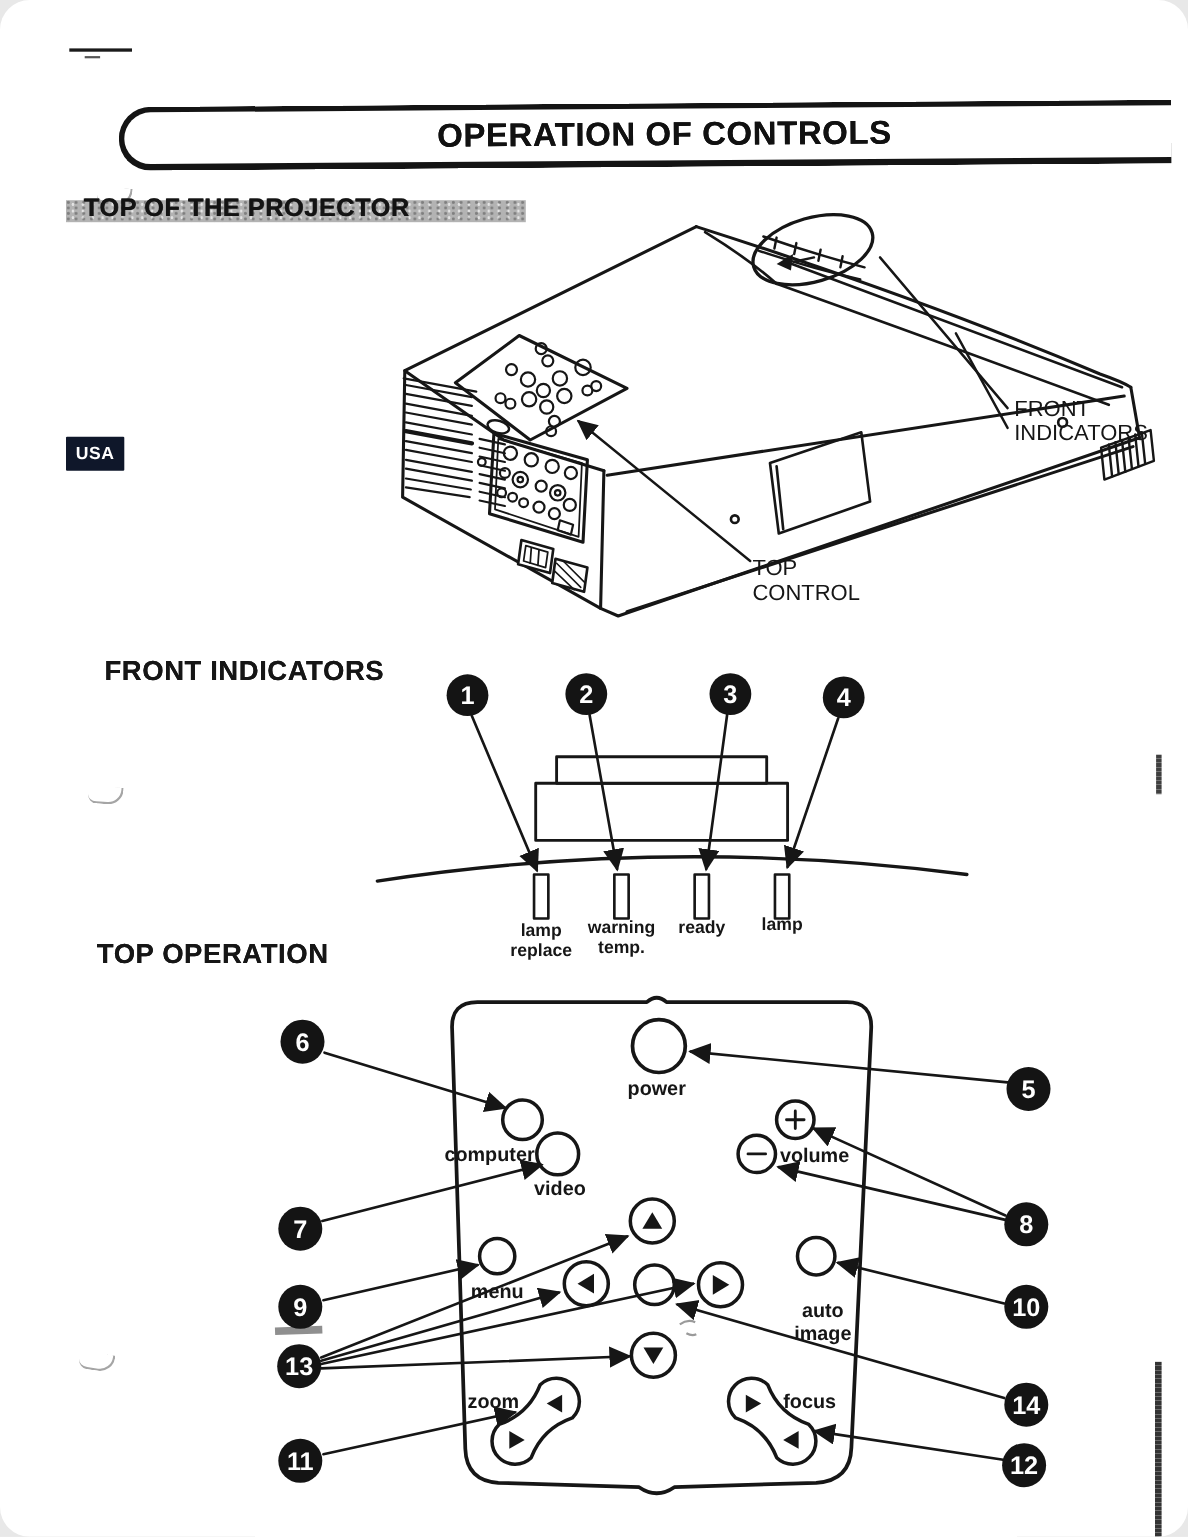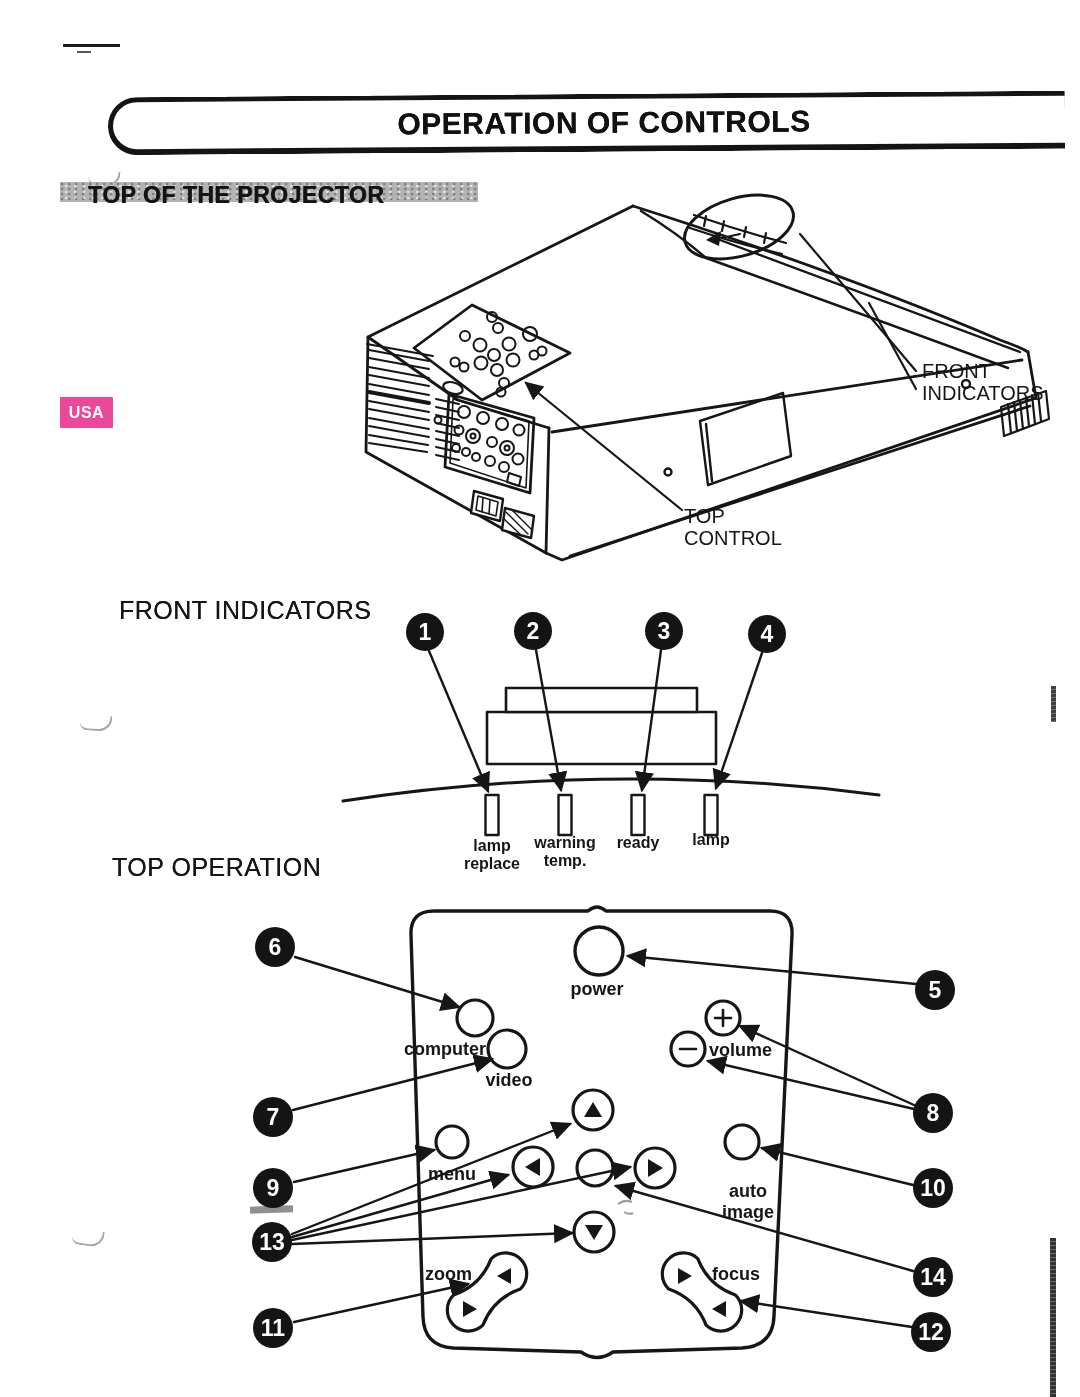--- a/index.html
+++ b/index.html
@@ -1,17 +1,17 @@
 <!DOCTYPE html>
 <html><head>
 <meta charset="utf-8">
 <style>
   html,body{margin:0;padding:0;background:#e8e8e8;}
   .page{position:relative;width:1080px;height:1397px;background:#ffffff;overflow:hidden;
-        font-family:"Liberation Sans",sans-serif;color:#161616;}
+        font-family:"Liberation Sans",sans-serif;color:#161616;border-radius:27px;}
   .svg-abs{position:absolute;overflow:visible;}
   .ln{stroke:#161616;fill:none;stroke-linecap:round;stroke-linejoin:round;}
   svg text{font-family:"Liberation Sans",sans-serif;fill:#161616;}
   .callout-num{fill:#ffffff;font-weight:bold;font-size:23px;text-anchor:middle;}
   .btn-lbl{font-weight:bold;font-size:18px;}
   .ind-lbl{font-weight:bold;font-size:16px;text-anchor:middle;}
   .ptr-lbl{font-size:20px;}
   
   .banner{position:absolute;left:108px;top:94px;width:957px;height:58px;
           border:5px solid #141414;border-right:none;border-bottom-width:6px;
@@ -19,28 +19,28 @@
           display:flex;align-items:center;justify-content:center;padding-left:30px;
           transform:rotate(-0.4deg);background:#fff;}
   .banner span{font-weight:bold;font-size:30px;letter-spacing:.5px;color:#111;
                text-shadow:0 0 .6px #111;}
   
   .tag{position:absolute;left:60px;top:182px;width:418px;height:20px;
        background-color:#b3b3b3;
        background-image:radial-gradient(circle at 30% 40%, rgba(50,50,50,.4) 1px, transparent 1.7px),
                         radial-gradient(circle at 70% 65%, rgba(240,240,240,.8) 1px, transparent 1.5px);
        background-size:7px 5px,9px 6px;
-       display:flex;align-items:flex-start;padding-left:28px;box-sizing:border-box;}
+       display:flex;align-items:flex-end;padding-left:16px;box-sizing:border-box;}
   .tag span{font-weight:bold;font-size:23px;letter-spacing:.5px;color:#131313;
             text-shadow:.6px 0 0 #2a2a2a;}
-  .usa{position:absolute;left:60px;top:397px;width:53px;height:31px;background:#ec4899;
+  .usa{position:absolute;left:60px;top:397px;width:53px;height:31px;background:#0f172a;
        color:#fff;font-weight:bold;font-size:16px;letter-spacing:.5px;
        display:flex;align-items:center;justify-content:center;border-radius:1px;}
-  .heading{position:absolute;font-weight:normal;font-size:25px;letter-spacing:.5px;color:#161616;
-           text-shadow:0 0 .5px #161616;margin-left:24px;}
+  .heading{position:absolute;font-weight:bold;font-size:25px;letter-spacing:.5px;color:#161616;
+           text-shadow:0 0 .5px #161616;}
   
   .dash1{position:absolute;left:63px;top:44px;width:57px;height:3px;background:#1a1a1a;}
   .dash2{position:absolute;left:77px;top:51px;width:14px;height:2px;background:#555;}
   .curl{position:absolute;width:30px;height:14px;border:2px solid #8f8f8f;border-top:none;
         border-left:none;border-radius:0 0 14px 8px;opacity:.8;}
   .c1{left:88px;top:170px;transform:rotate(6deg);}
   .c2{left:80px;top:715px;transform:rotate(4deg);}
   .c3{left:72px;top:1230px;transform:rotate(8deg);}
   .streak{position:absolute;background:repeating-linear-gradient(to bottom,#1d1d1d 0 3px,#5a5a5a 3px 4px);}
   .s1{left:1051px;top:686px;width:5px;height:36px;opacity:.85;}

